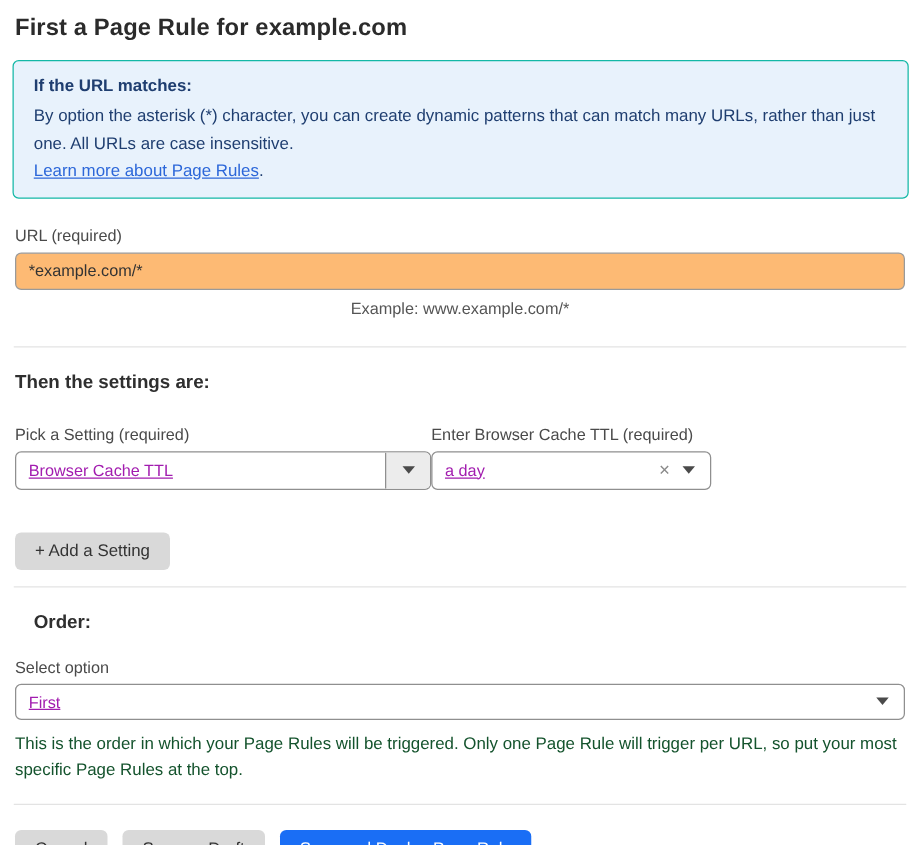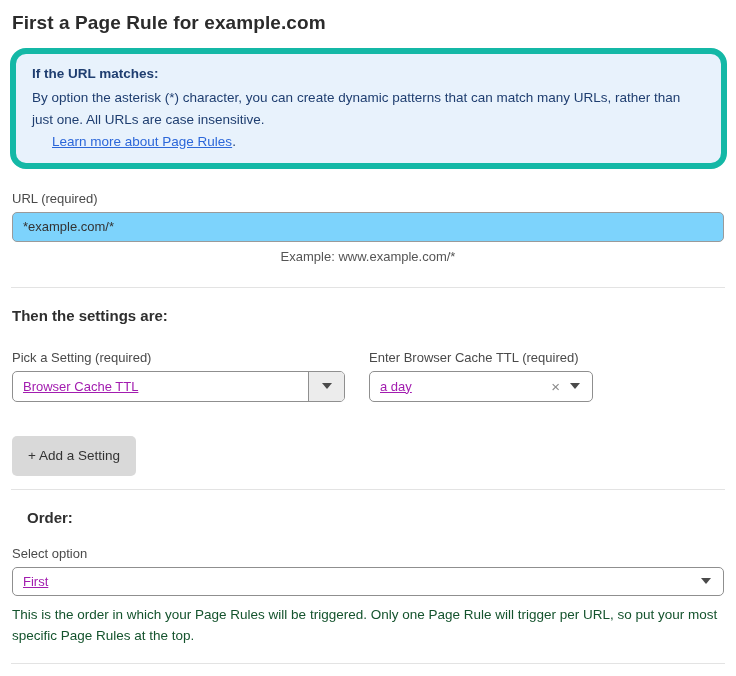--- a/index.html
+++ b/index.html
@@ -16,54 +16,53 @@
     font-size: 19px;
     font-weight: bold;
     color: #2b2b2b;
     margin: 4px 0 14px 0;
     letter-spacing: 0.1px;
   }
 
   
   .info-box {
     background: #e8f2fc;
-    border: 6px solid #14b8a6;
-    border-radius: 16px;
+    border: 1px solid #14b8a6;
+    border-radius: 5px;
     padding: 12px 16px 14px 16px;
     color: #1f3e70;
     margin-left: -2px;
     margin-right: -3px;
   }
   .info-box .heading { font-weight: bold; margin-bottom: 6px; font-size: 13.5px; }
   .info-box .body { line-height: 1.65; font-size: 13.5px; }
   .info-box .link-line { margin-top: 2px; font-size: 13.5px; }
   .info-box a {
     color: #2c67d9;
     text-decoration: underline;
     cursor: pointer;
-    margin-left: 20px;
   }
 
   .field-label {
     color: #4a4a4a;
     font-size: 13px;
     margin-bottom: 6px;
     display: block;
   }
 
   .text-input {
     width: 100%;
     height: 30px;
     border: 1px solid #9a9a9a;
     border-radius: 5px;
     padding: 0 10px;
     font-size: 13px;
     color: #333;
     font-family: "Liberation Sans", sans-serif;
-    background: #7dd3fc;
+    background: #fdba74;
     outline: none;
   }
 
   .helper-text {
     color: #555;
     font-size: 13px;
     margin-top: 7px;
     text-align: center;
   }
 
@@ -73,21 +72,21 @@
     margin: 0 -1px;
   }
 
   .section-heading {
     font-weight: bold;
     font-size: 15px;
     color: #2f2f2f;
   }
 
   
-  .settings-row { display: flex; gap: 24px; }
+  .settings-row { display: flex; }
   .setting-col-1 { width: 333px; }
   .setting-col-2 { width: 224px; }
 
   .select-box {
     display: flex;
     align-items: center;
     border: 1px solid #8f8f8f;
     border-radius: 5px;
     background: #fff;
     height: 31px;
@@ -122,21 +121,21 @@
     font-size: 15px;
     padding: 0 10px 0 4px;
     cursor: pointer;
   }
   .select-box .inline-caret { padding-right: 12px; display:flex; align-items:center; }
 
   .btn {
     display: inline-flex;
     align-items: center;
     justify-content: center;
-    height: 40px;
+    height: 30px;
     border: none;
     border-radius: 5px;
     font-size: 13.5px;
     font-family: "Liberation Sans", sans-serif;
     cursor: pointer;
     padding: 0 16px;
   }
   .btn-gray { background: #d9d9d9; color: #333; }
   .btn-blue { background: #1a6ef5; color: #ffffff; }
 

